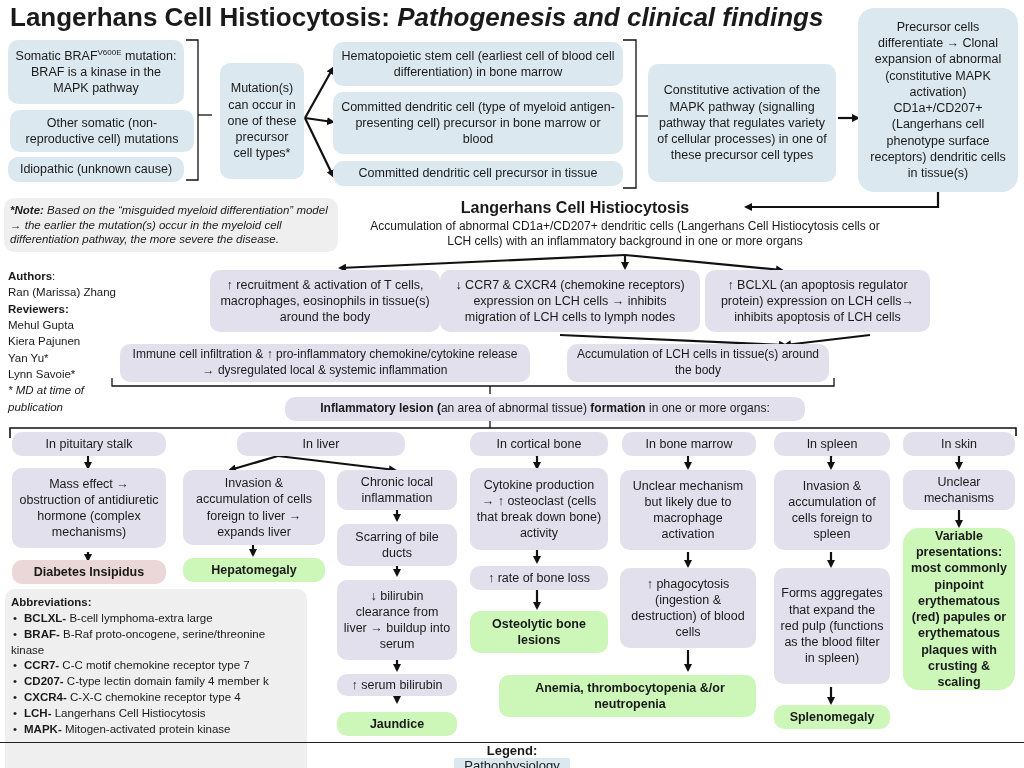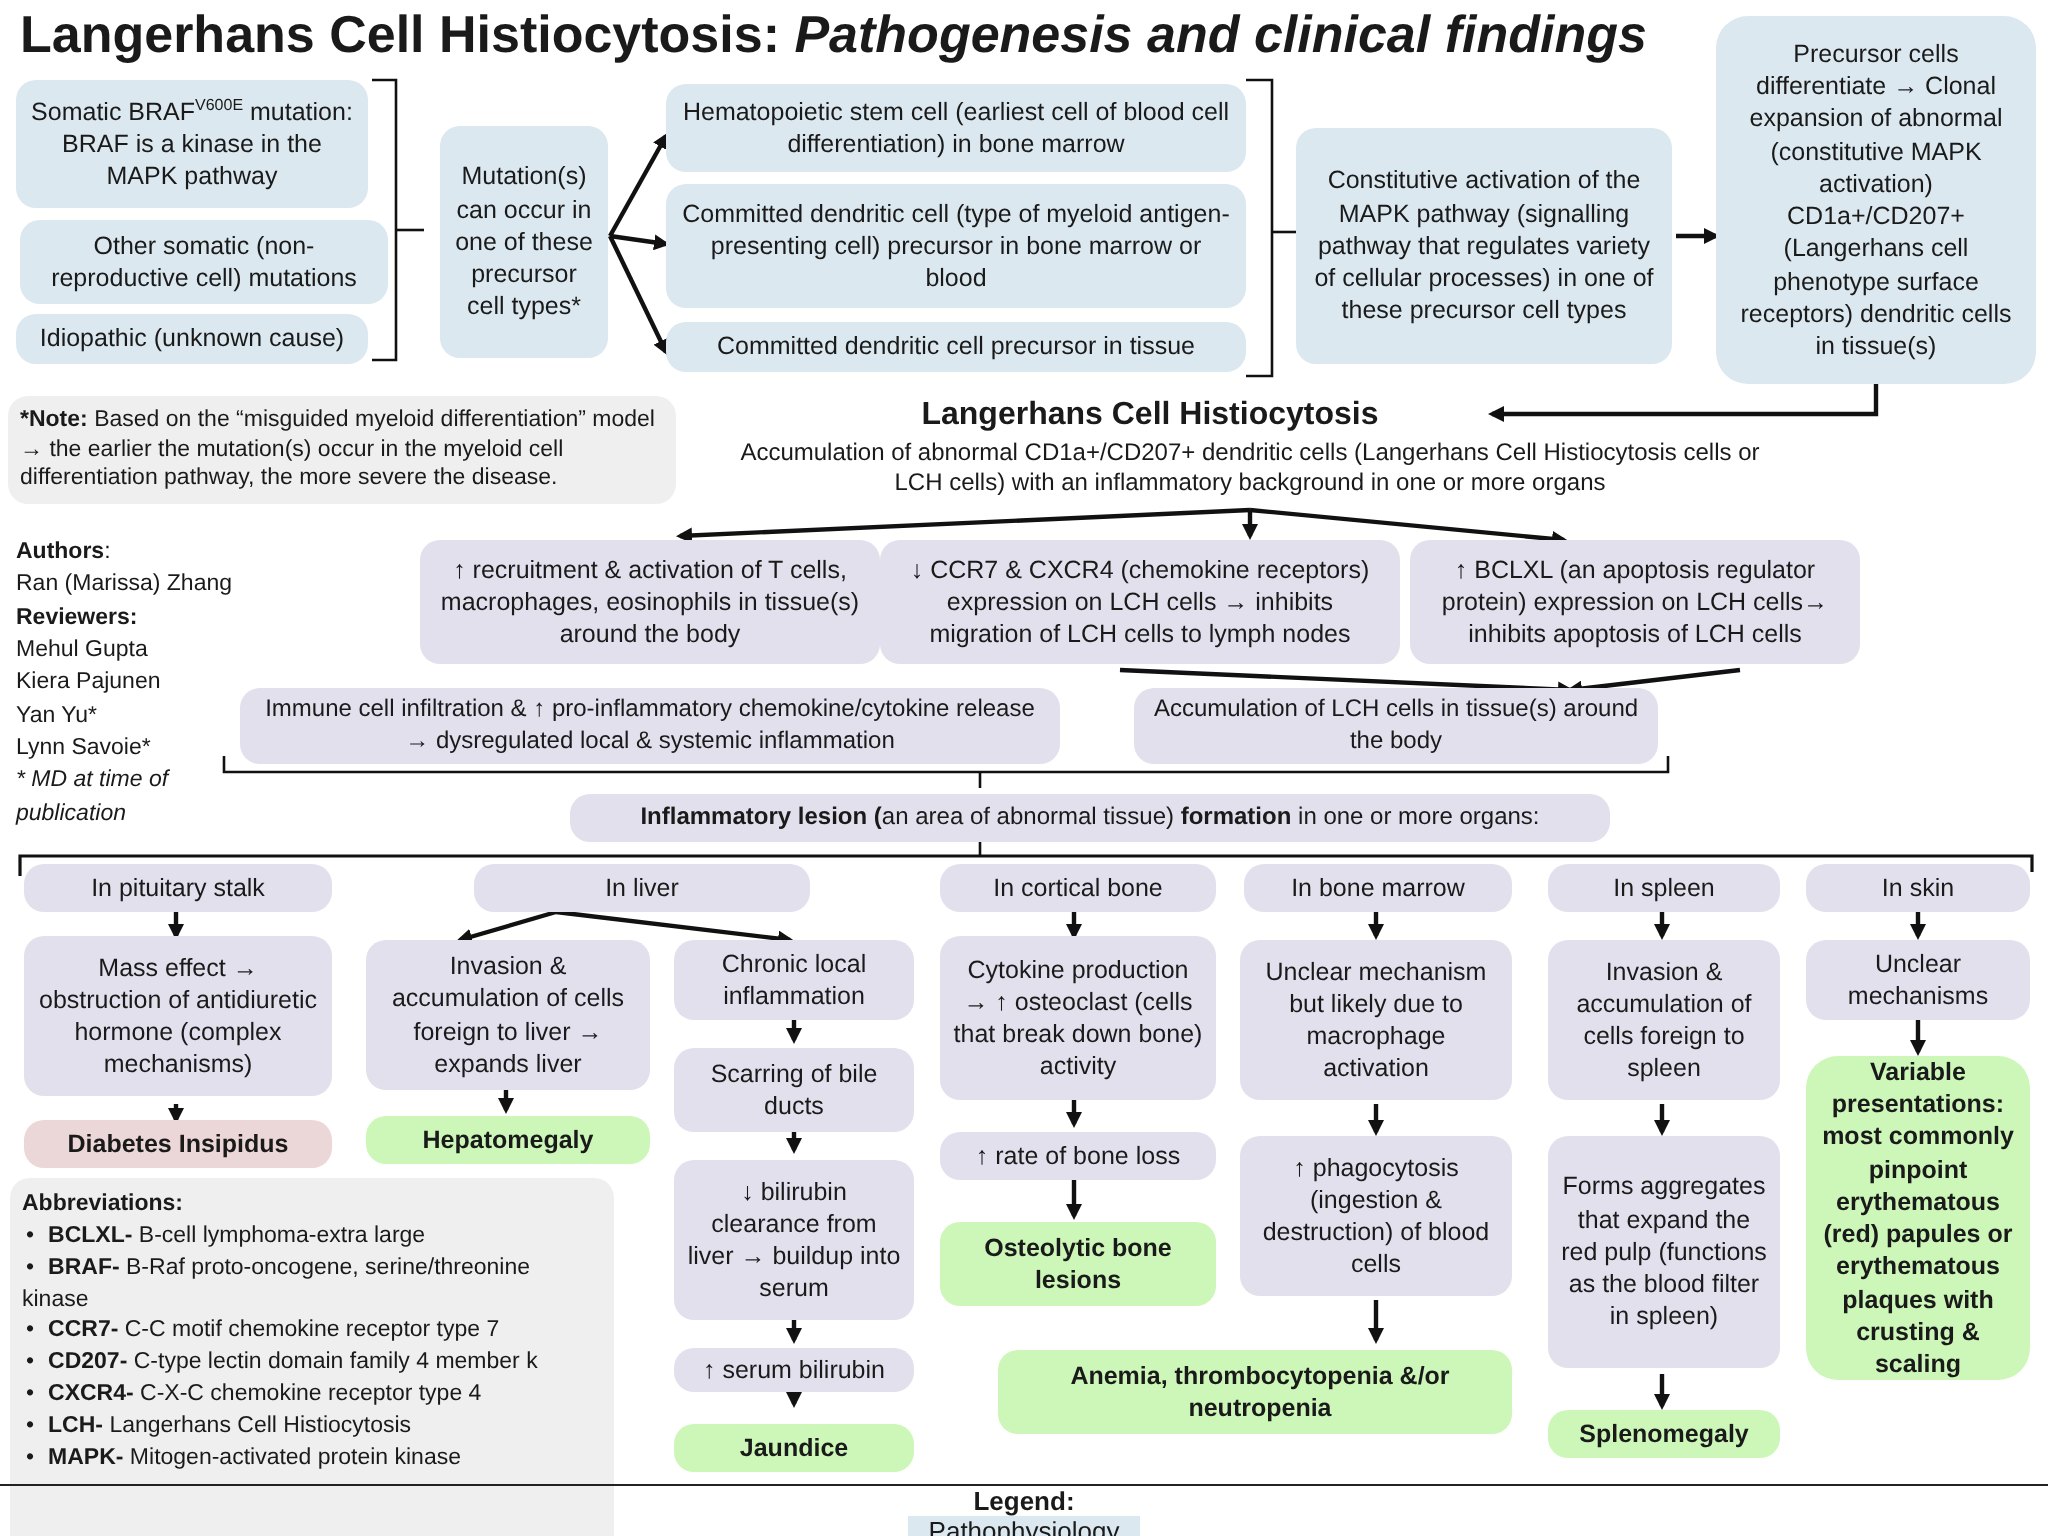--- a/index.html
+++ b/index.html
@@ -4,21 +4,21 @@
 <style>
   * { box-sizing: border-box; margin: 0; padding: 0; }
   html, body { width: 1024px; height: 768px; background: #ffffff; overflow: hidden; }
   body { position: relative; font-family: "Liberation Sans", sans-serif; color: #1a1a1a; }
   .abs { position: absolute; }
   .box { position: absolute; border-radius: 10px; display: flex; align-items: center; justify-content: center; text-align: center; font-size: 12.5px; line-height: 1.3; padding: 3px 6px; }
   .patho { background: #dbe8ef; }
   .mech { background: #e2e0ed; }
   .sign { background: #ccf7b8; font-weight: bold; }
   .comp { background: #ebd7d7; font-weight: bold; }
-  .note { background: #efefef; }
+  .note { background: #efefef; font-style: italic; }
   .title { left: 10px; top: 2px; font-size: 26px; font-weight: bold; white-space: nowrap; }
   .title i { font-style: italic; }
   .lch-title { font-weight: bold; font-size: 16px; }
   .plain { position: absolute; font-size: 12.5px; line-height: 1.3; text-align: center; }
   .authors { left: 8px; top: 268px; font-size: 11.5px; line-height: 1.42; }
   .abbr { left: 5px; top: 589px; width: 302px; height: 188px; border-radius: 10px; background: #efefef; padding: 6px 6px; font-size: 11.5px; line-height: 1.38; }
   .abbr ul { list-style: none; }
   .abbr li::before { content: "\2022"; margin: 0 7px 0 2px; }
   .legend { left: 0; top: 742px; width: 1024px; height: 28px; border-top: 1.5px solid #222; display: flex; align-items: center; font-size: 13px; flex-direction: column; }
   .legend .lg { height: 26px; display: flex; align-items: center; padding: 0 10px; }

